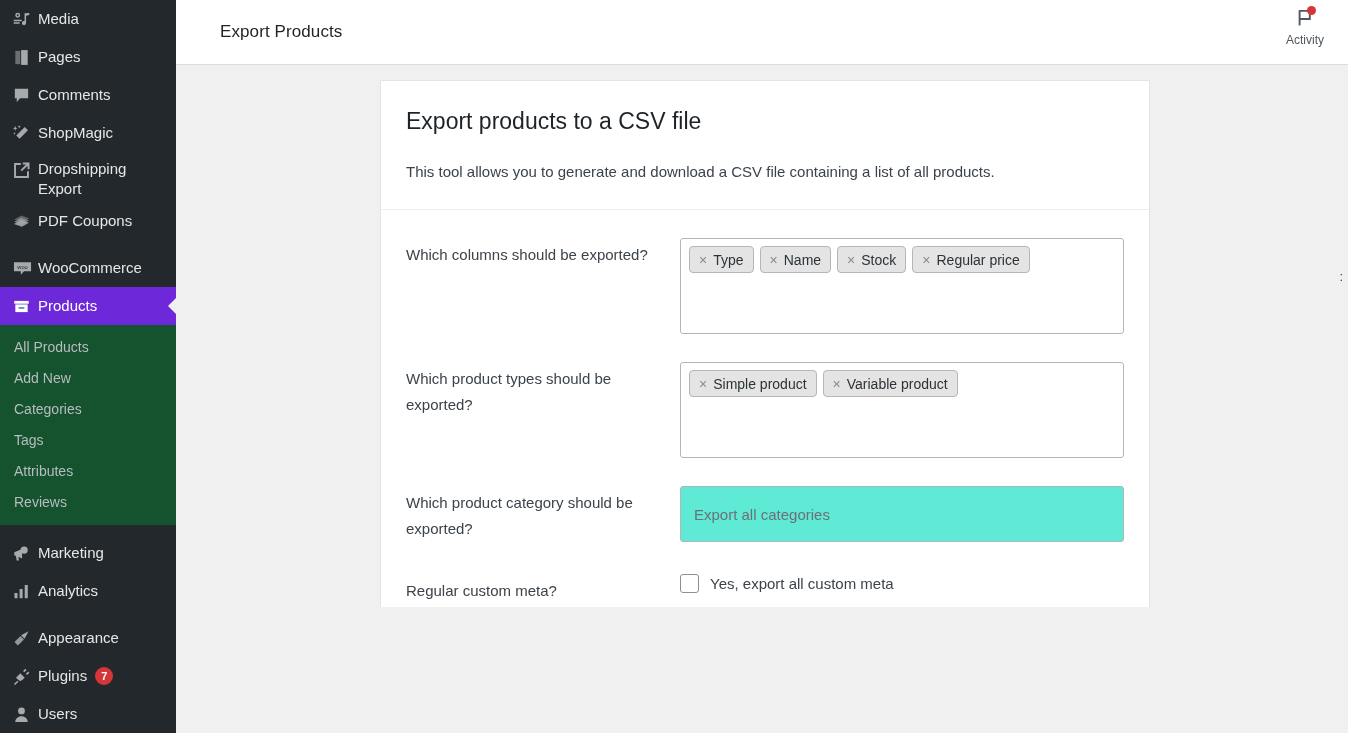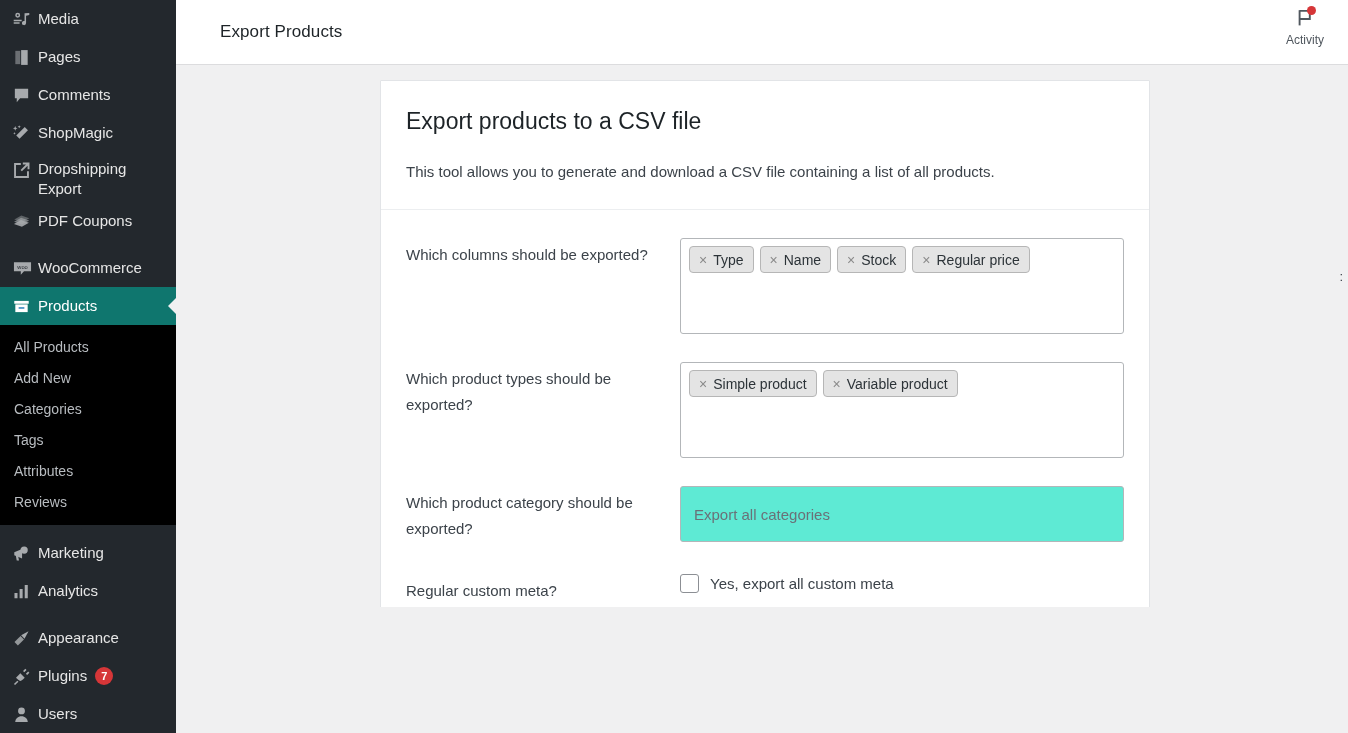--- a/index.html
+++ b/index.html
@@ -32,34 +32,34 @@
   .menu-item .mi-icon {
     width: 26px; min-width: 26px; height: 22px;
     display: flex; align-items: center; justify-content: flex-start;
     color: #a7aaad;
   }
   .menu-item .mi-label {
     line-height: 20px;
     white-space: pre-line;
   }
   .menu-item.active {
-    background: #0f766e;
+    background: #6d28d9;
     color: #fff;
   }
   .menu-item.active .mi-icon { color: #fff; }
   .menu-item.active::after {
     content: "";
     position: absolute; right: -1px; top: 50%;
     transform: translateY(-50%);
     border-style: solid;
     border-width: 9px 9px 9px 0;
     border-color: transparent #f0f0f1 transparent transparent;
   }
   .sep { height: 9px; }
-  .submenu { background: #000000; padding: 6px 0 8px 0; }
+  .submenu { background: #14532d; padding: 6px 0 8px 0; }
   .submenu-item {
     height: 31px; display: flex; align-items: center;
     padding-left: 14px;
     font-size: 14px;
     color: #b8bcc0;
     cursor: pointer;
   }
   .badge {
     display: inline-flex; align-items: center; justify-content: center;
     min-width: 18px; height: 18px; padding: 0 5px;

